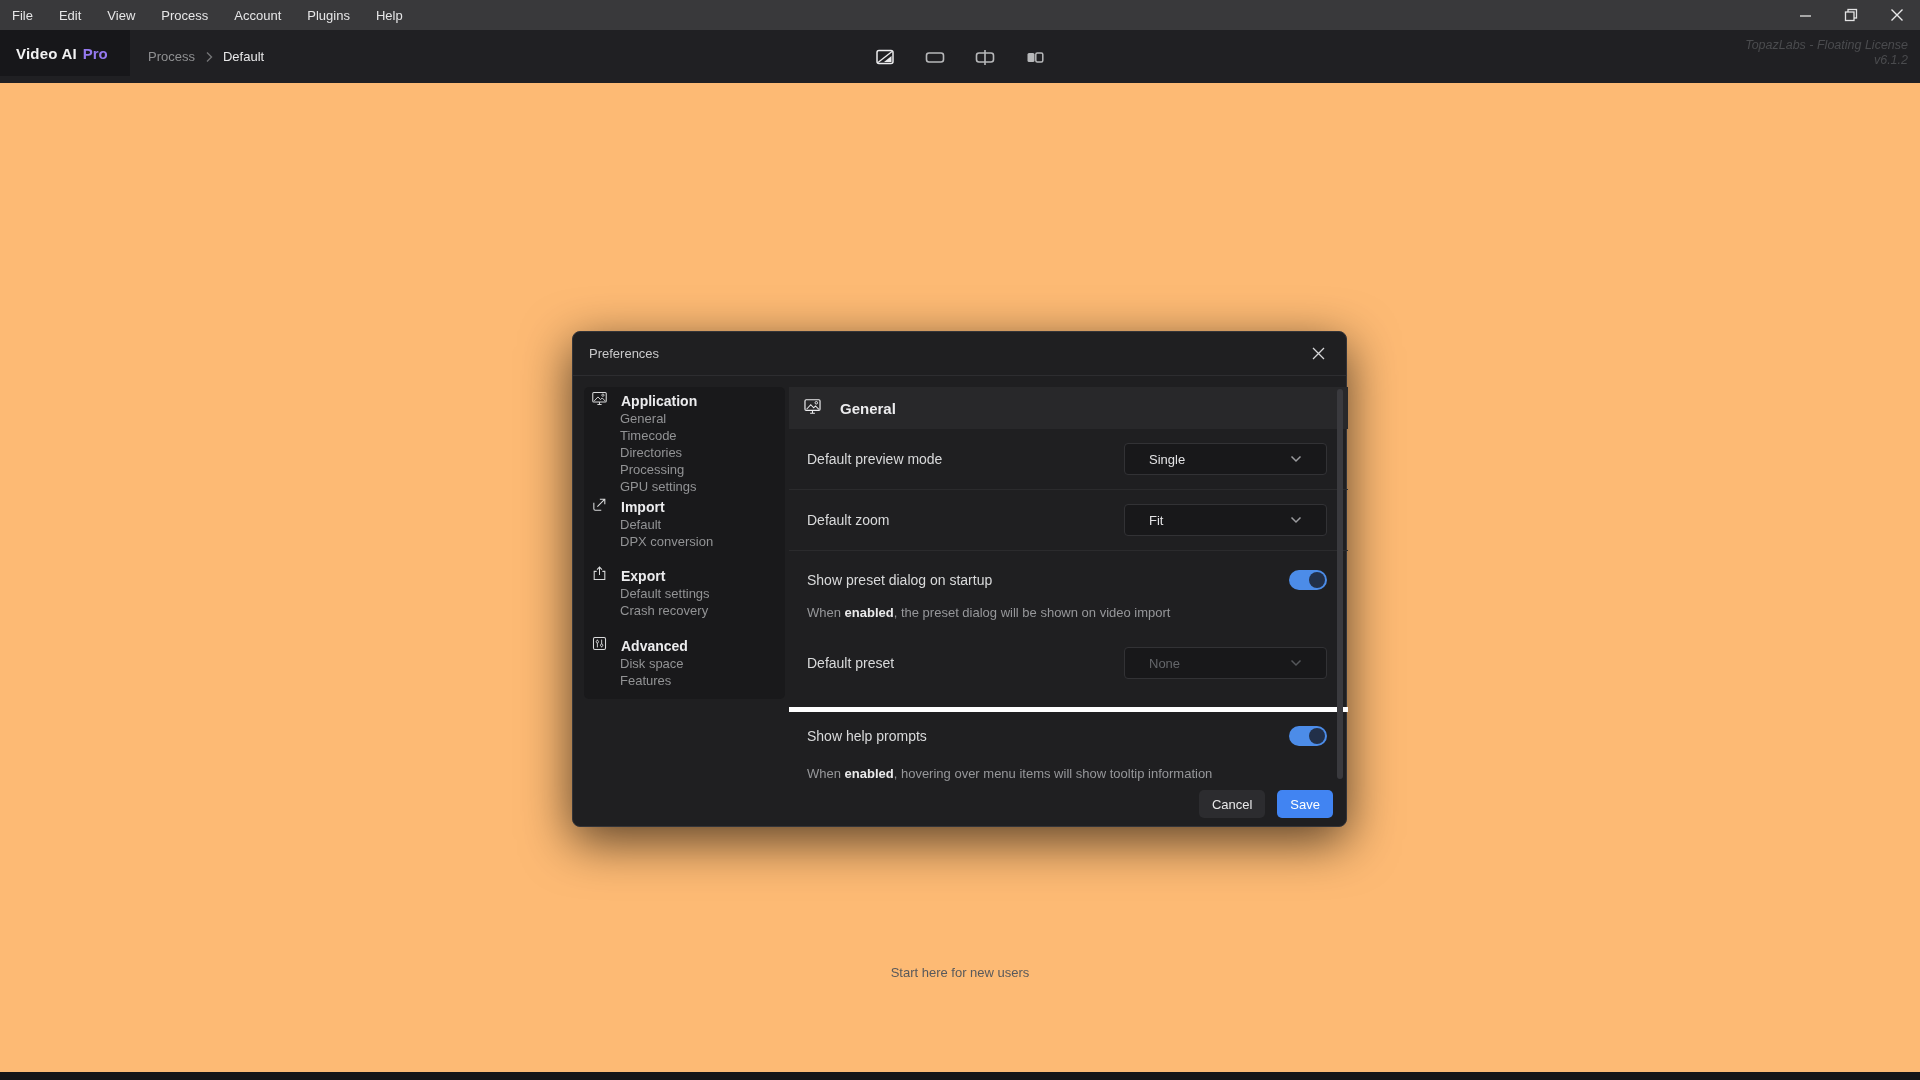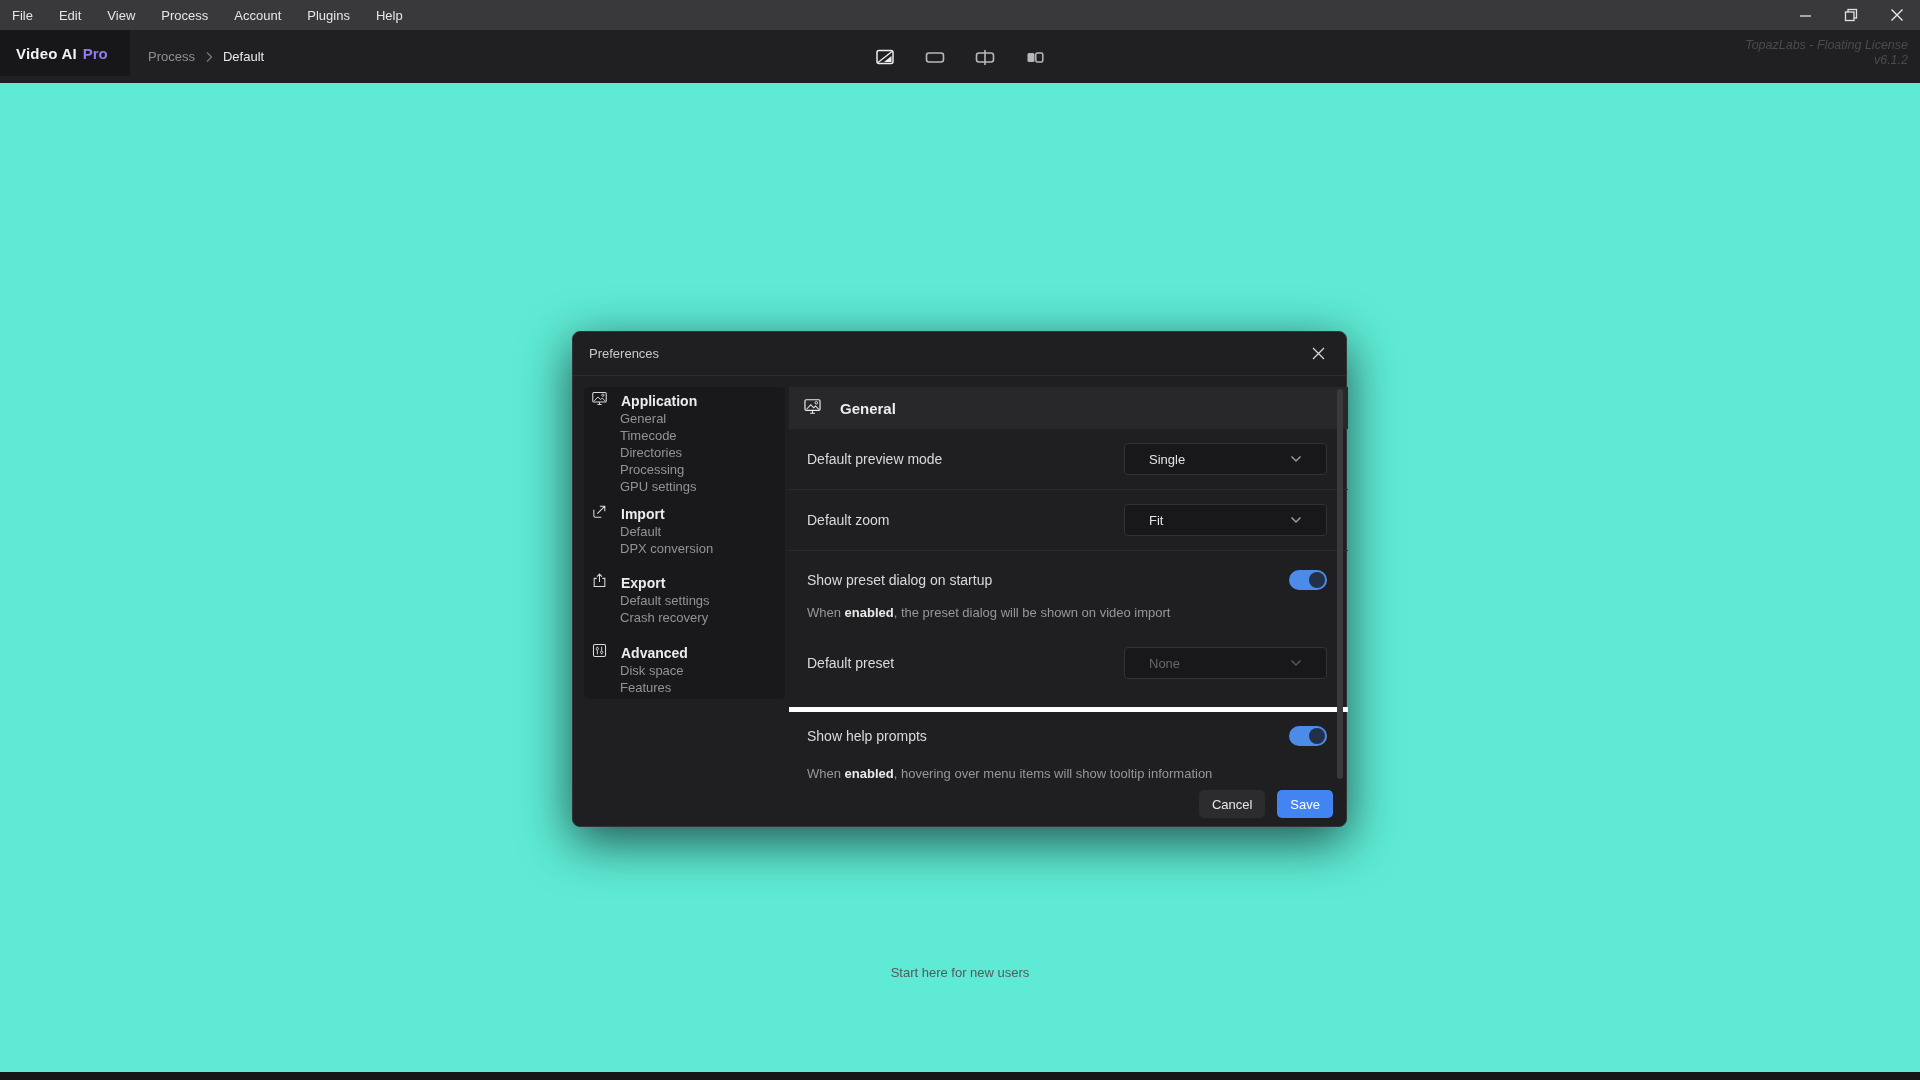--- a/index.html
+++ b/index.html
@@ -1,18 +1,18 @@
 <!DOCTYPE html>
 <html><head>
 <meta charset="utf-8">
 <style>
   * { margin: 0; padding: 0; box-sizing: border-box; }
   html, body { background: #000; }
   body { font-family: "Liberation Sans", "DejaVu Sans", sans-serif; }
-  .screen { position: relative; width: 1920px; height: 1080px; background: #5eead4; overflow: hidden; }
+  .screen { position: relative; width: 1920px; height: 1080px; background: #fdba74; overflow: hidden; }
 
   
   .menubar { position: absolute; top: 0; left: 0; width: 1920px; height: 30px;
     background: #39393b; display: flex; align-items: center; }
   .menu-items { display: flex; align-items: center; padding-left: 12px; gap: 26px; }
   .menu-item { font-size: 13px; color: #e6e6e7; cursor: default; }
   .win-controls { margin-left: auto; display: flex; align-items: center; height: 30px; }
   .win-btn { width: 46px; height: 30px; display: flex; align-items: center; justify-content: center; }
   .win-btn svg { display: block; }
 
@@ -48,21 +48,21 @@
   .dlg-header { position: relative; height: 44px; border-bottom: 1px solid #2d2d30;
     display: flex; align-items: center; padding: 0 16px; }
   .dlg-title { font-size: 13px; color: #c9c9cb; }
   .dlg-close { margin-left: auto; width: 24px; height: 24px; display: flex; align-items: center; justify-content: center; }
   .dlg-body { position: relative; height: 451px; }
 
   
   .dlg-sidebar { position: absolute; left: 11px; top: 11px; width: 201px; height: 312px;
     background: #19191b; border-radius: 5px; padding: 4px 10px 0 7px; overflow: hidden; }
   .side-section { position: relative; }
-  .side-section.m1 { margin-top: 9px; } .side-section.m2 { margin-top: 16px; } .side-section.m3 { margin-top: 17px; }
+  .side-section.m1 { margin-top: 2px; } .side-section.m2 { margin-top: 16px; } .side-section.m3 { margin-top: 17px; }
   .side-head { display: flex; align-items: center; gap: 13px; height: 19px; cursor: pointer; }
   .side-head svg { flex: 0 0 auto; }
   .side-label { font-size: 14px; font-weight: bold; color: #ececee; }
   .side-items { margin-left: 29px; }
   .side-item { font-size: 13px; color: #929395; height: 17px; line-height: 17px; cursor: pointer; }
 
   
   .dlg-content { position: absolute; left: 216px; top: 11px; width: 559px; height: 394px; overflow: hidden; }
   .content-head { height: 42px; background: #28282a; display: flex; align-items: center; gap: 18px; padding-left: 14px; }
   .content-title { font-size: 15px; font-weight: bold; color: #ececee; }

